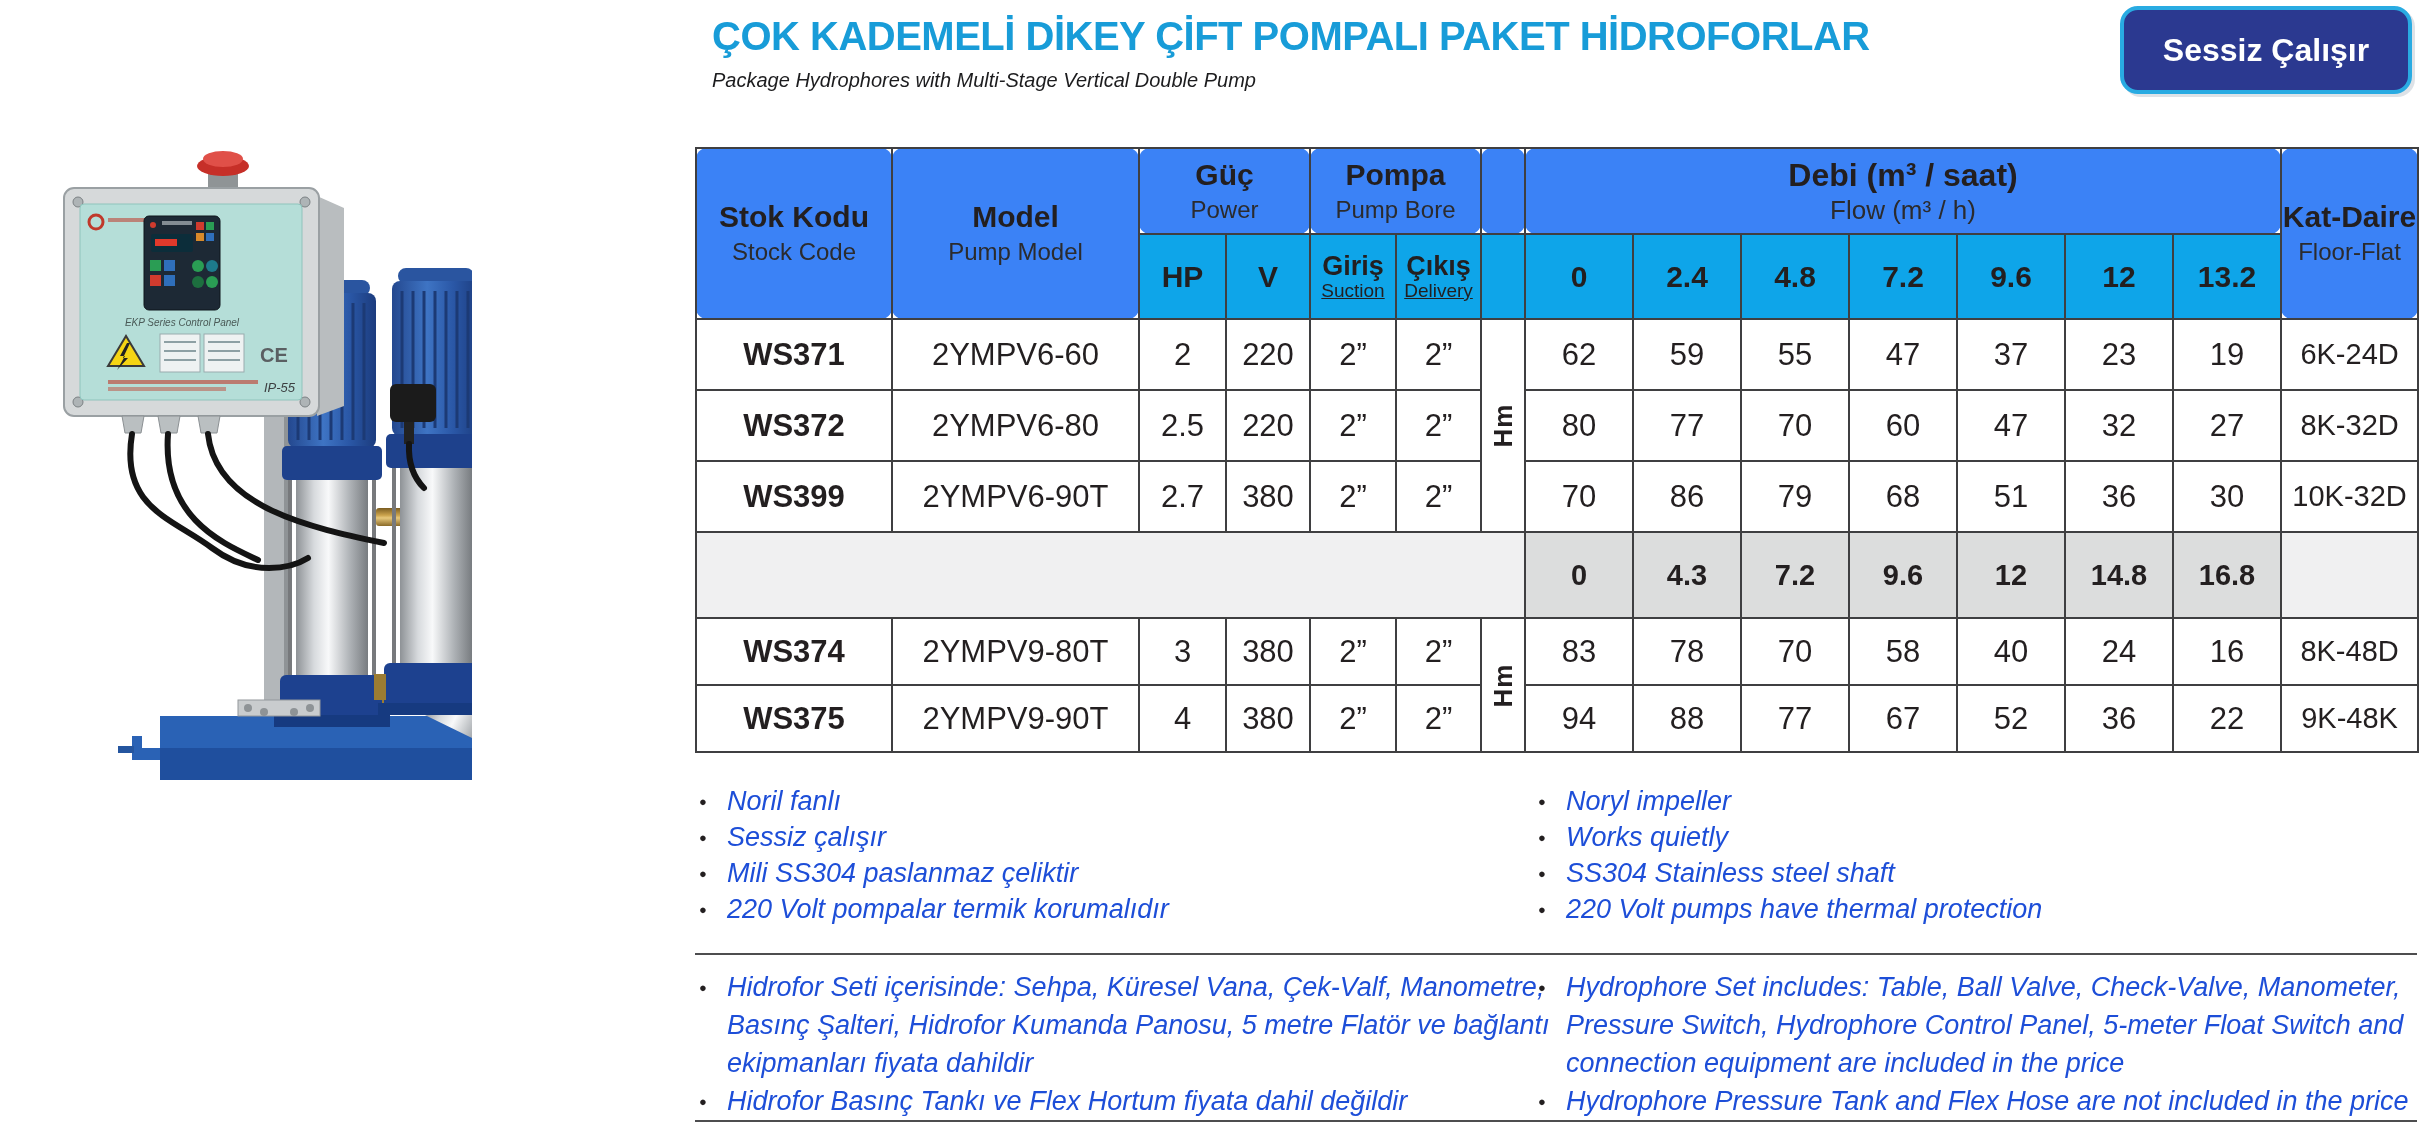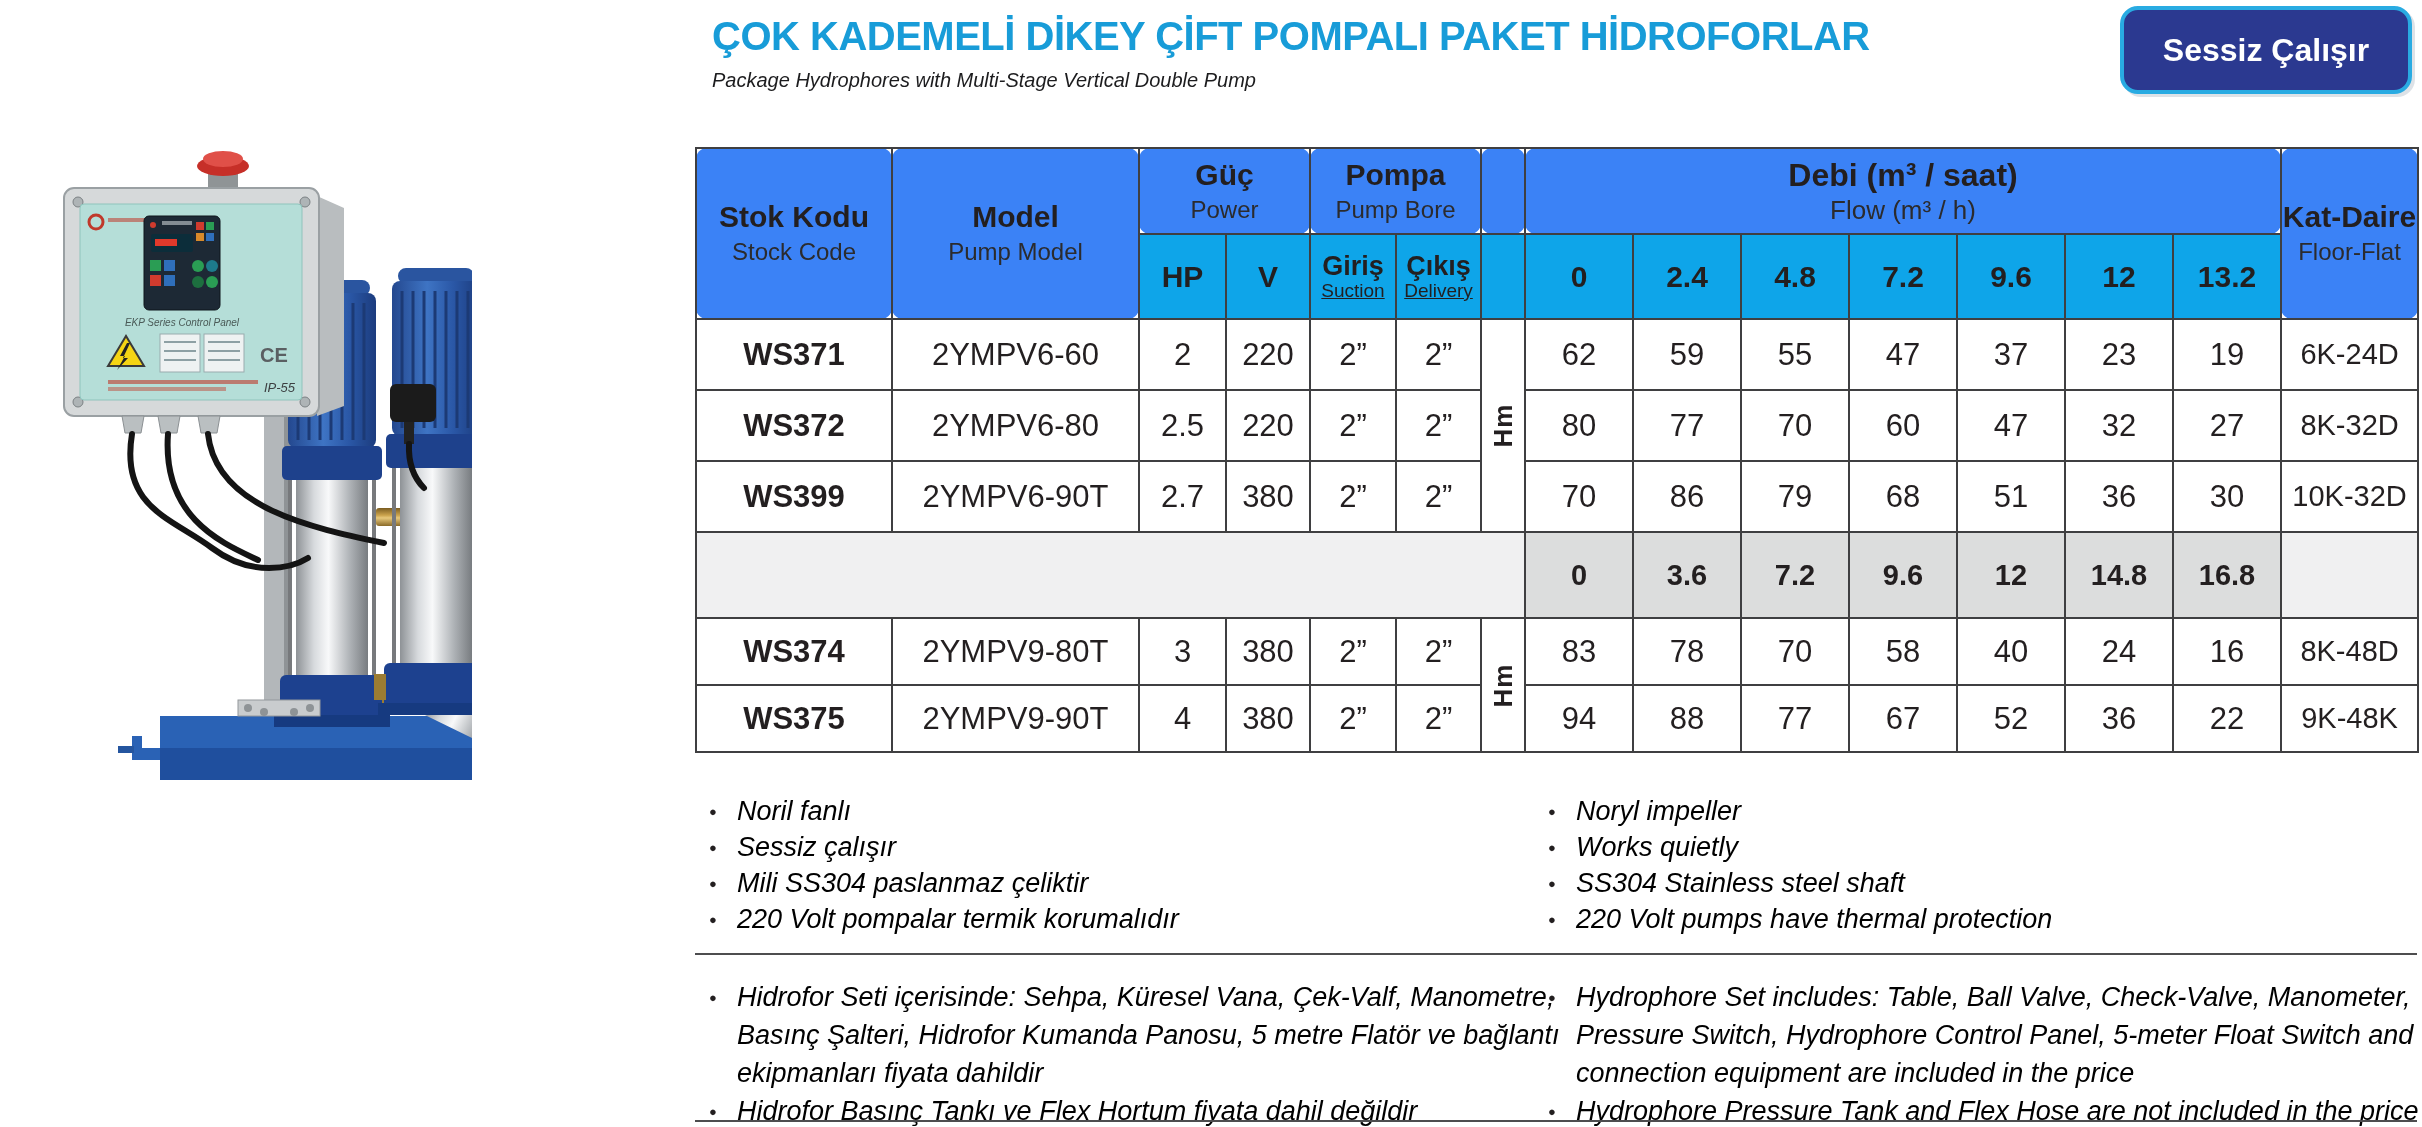--- a/index.html
+++ b/index.html
@@ -39,21 +39,21 @@
   .sub-tr{font-size:27px;font-weight:bold;line-height:28px;}
   .sub-en{font-size:19px;font-weight:normal;line-height:22px;text-decoration:underline;}
   td.code{font-size:31px;font-weight:bold;}
   td.val{font-size:31px;font-weight:normal;}
   td.floor{font-size:29px;}
   td.hmcell{background:#ffffff;}
   .vert{display:inline-block;transform:rotate(-90deg);font-size:26px;font-weight:bold;letter-spacing:1px;}
   tr.strip td{background:#f0f0f1;}
   tr.strip td.strip-flow{background:#dcdddd;font-size:29px;font-weight:bold;}
   
-  ul.blist{list-style:none;margin:10px;padding:0;position:absolute;font-style:italic;font-size:27px;color:#000000;}
+  ul.blist{list-style:none;margin:0;padding:0;position:absolute;font-style:italic;font-size:27px;color:#1d4ed8;}
   ul.blist li{position:relative;padding-left:30px;line-height:36px;}
   ul.notes-l li, ul.notes-r li{line-height:38px;}
   ul.blist li::before{
     content:"●";position:absolute;left:2px;top:1px;font-size:13px;font-style:normal;color:#231f20;
   }
   .feat-tr{left:697px;top:783px;width:840px;}
   .feat-en{left:1536px;top:783px;width:880px;}
   .notes-tr{left:697px;top:968px;width:855px;}
   .notes-en{left:1536px;top:968px;width:886px;}
   .divider{position:absolute;left:695px;width:1722px;height:0;border-top:2px solid #4d4d4f;}
@@ -346,21 +346,21 @@
     <td class="val">68</td>
     <td class="val">51</td>
     <td class="val">36</td>
     <td class="val">30</td>
     <td class="floor">10K-32D</td>
   </tr>
 
   <tr class="strip">
     <td colspan="7"></td>
     <td class="strip-flow">0</td>
-    <td class="strip-flow">3.6</td>
+    <td class="strip-flow">4.3</td>
     <td class="strip-flow">7.2</td>
     <td class="strip-flow">9.6</td>
     <td class="strip-flow">12</td>
     <td class="strip-flow">14.8</td>
     <td class="strip-flow">16.8</td>
     <td></td>
   </tr>
 
   <tr class="d2">
     <td class="code">WS374</td>

